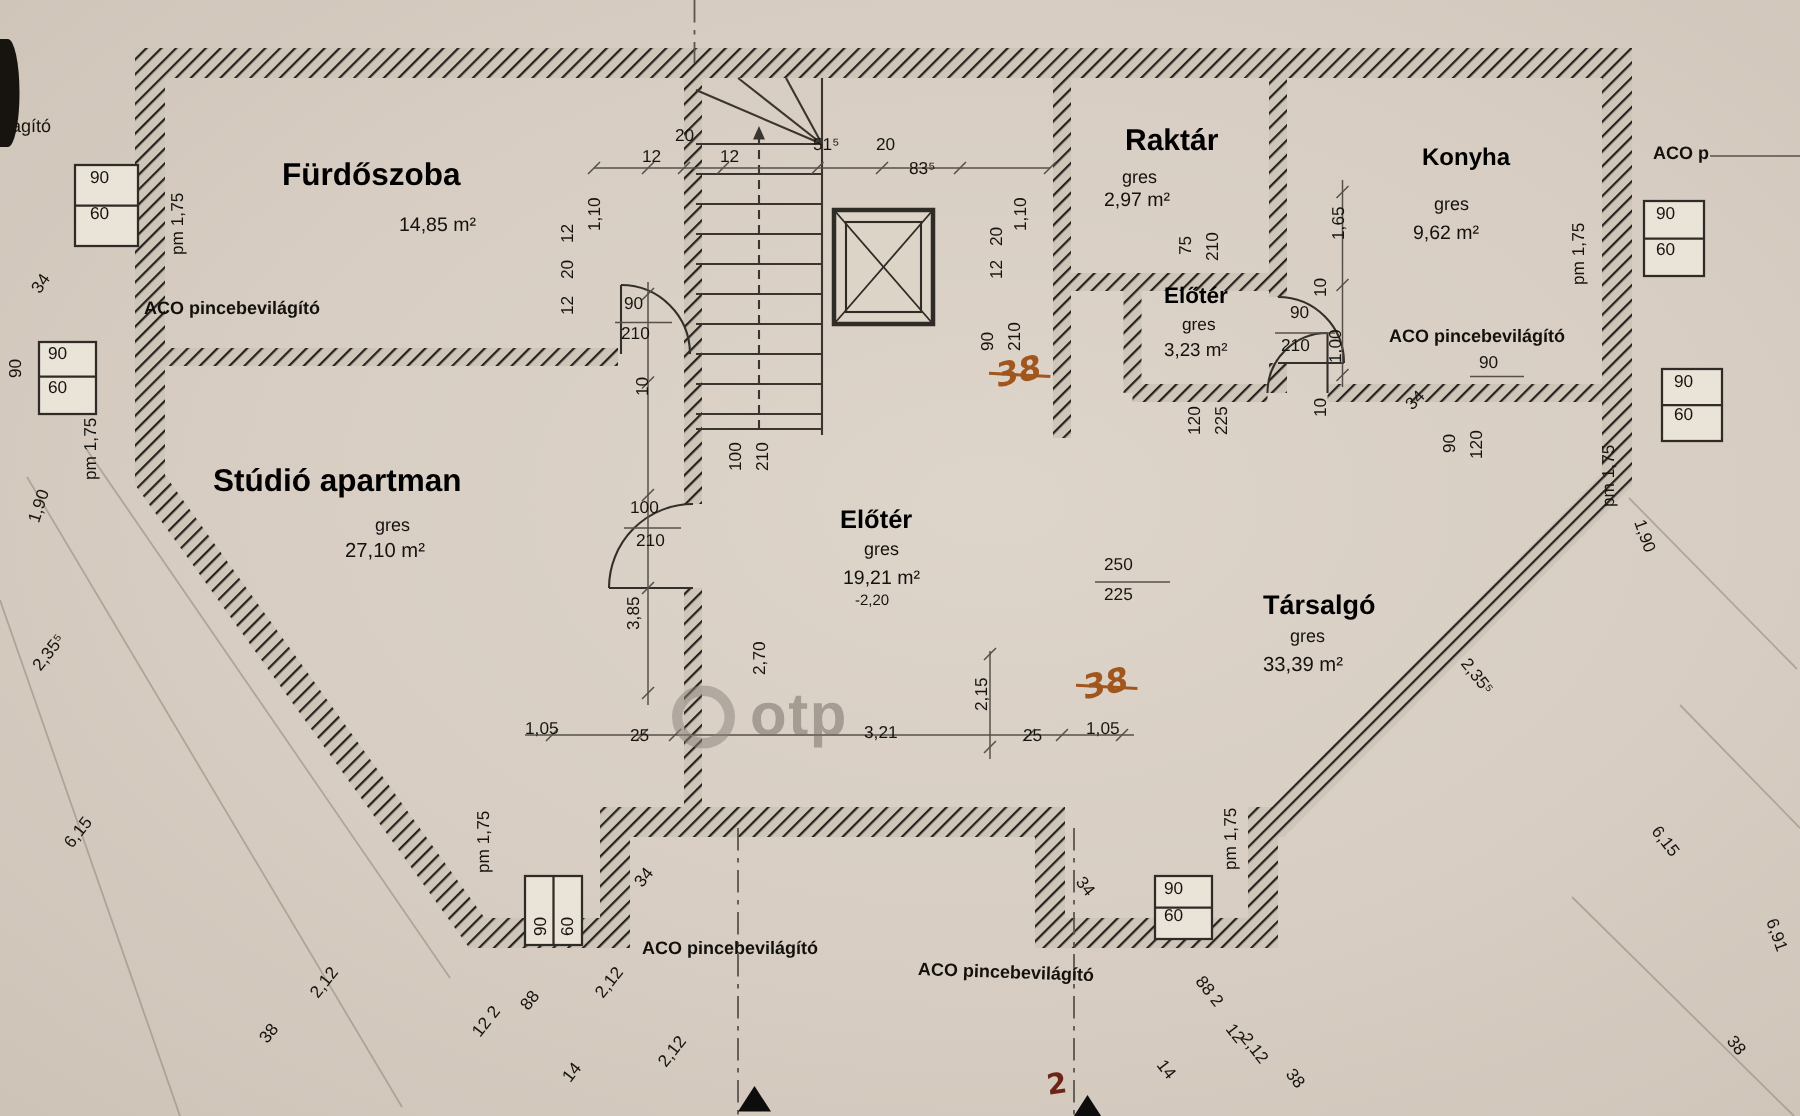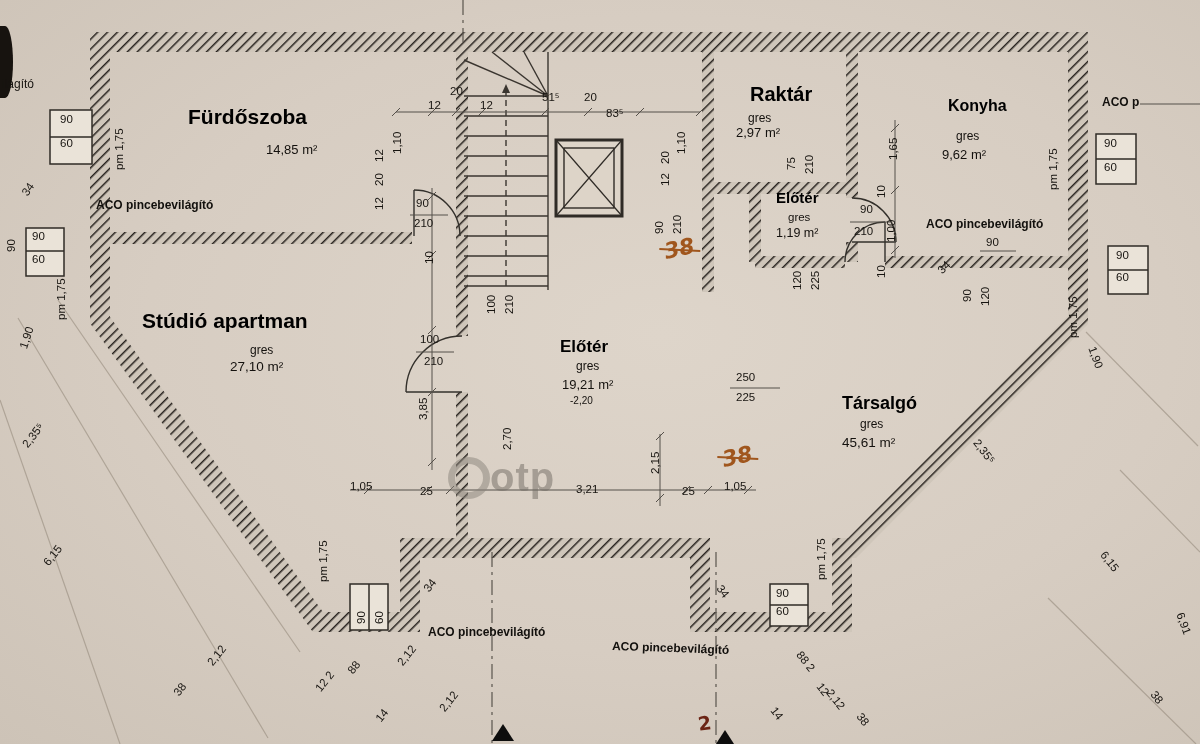--- a/index.html
+++ b/index.html
@@ -15,21 +15,21 @@
   .hand{position:absolute;color:#a0561d;font-weight:700;font-style:italic;
     font-family:"DejaVu Sans",sans-serif;transform:rotate(-12deg);font-size:22px;}
   .hand:after{content:"";position:absolute;left:-5px;right:-5px;top:52%;height:2px;
     background:#a0561d;transform:rotate(15deg);}
   .hand2{position:absolute;color:#6b2415;font-weight:700;font-family:"DejaVu Sans",sans-serif;
     transform:rotate(-8deg);font-size:19px;}
   .tri{position:absolute;width:0;height:0;border-left:11px solid transparent;
     border-right:11px solid transparent;border-bottom:17px solid #0d0d0d;}
   .blob{position:absolute;left:0;top:26px;width:13px;height:72px;background:#17130f;
     border-radius:0 60% 60% 0 / 0 50% 50% 0;}
-  .wm{position:absolute;left:448px;top:455px;display:flex;align-items:center;
+  .wm{position:absolute;left:448px;top:455px;display:flex;align-items:center;gap:10px;
     opacity:.5;color:#7c766e;}
   .wm-ring{width:42px;height:42px;border:7px solid #8a847b;border-radius:50%;box-sizing:border-box;}
   .wm-otp{font-size:40px;font-weight:800;letter-spacing:1px;color:#716b63;}
   .wm-rest{font-size:31px;font-weight:400;margin-left:-4px;color:#8a847b;}
 </style>
 </head>
 <body>
 
 <div class="stage">
 
@@ -159,30 +159,30 @@
   <div class="rn" style="left:750px;top:84px;font-size:20px">Raktár</div>
   <div class="rs" style="left:748px;top:112px;font-size:12px">gres</div>
   <div class="rs" style="left:736px;top:126px;font-size:13px">2,97 m²</div>
 
   <div class="rn" style="left:948px;top:98px;font-size:16px">Konyha</div>
   <div class="rs" style="left:956px;top:130px;font-size:12px">gres</div>
   <div class="rs" style="left:942px;top:148px;font-size:13px">9,62 m²</div>
 
   <div class="rn" style="left:776px;top:190px;font-size:15px">Előtér</div>
   <div class="rs" style="left:788px;top:212px;font-size:11.5px">gres</div>
-  <div class="rs" style="left:776px;top:227px;font-size:12.5px">1,19 m²</div>
+  <div class="rs" style="left:776px;top:227px;font-size:12.5px">3,23 m²</div>
 
   <div class="rn" style="left:560px;top:338px;font-size:17px">Előtér</div>
   <div class="rs" style="left:576px;top:360px;font-size:12px">gres</div>
   <div class="rs" style="left:562px;top:378px;font-size:13px">19,21 m²</div>
   <div class="rs" style="left:570px;top:396px;font-size:10px">-2,20</div>
 
   <div class="rn" style="left:842px;top:394px;font-size:18px">Társalgó</div>
   <div class="rs" style="left:860px;top:418px;font-size:12px">gres</div>
-  <div class="rs" style="left:842px;top:436px;font-size:13.5px">45,61 m²</div>
+  <div class="rs" style="left:842px;top:436px;font-size:13.5px">33,39 m²</div>
 
   <span class="d" style="left:2px;top:78px;font-size:12px">ilágító</span>
   <span class="d" style="left:60px;top:114px">90</span>
   <span class="d" style="left:60px;top:138px">60</span>
   <span class="d v" style="left:114px;top:170px">pm 1,75</span>
   <span class="d" style="left:22px;top:184px;transform:rotate(-55deg)">34</span>
   <span class="d aco" style="left:96px;top:199px">ACO pincebevilágító</span>
   <span class="d v" style="left:6px;top:252px">90</span>
   <span class="d" style="left:32px;top:231px">90</span>
   <span class="d" style="left:32px;top:254px">60</span>

